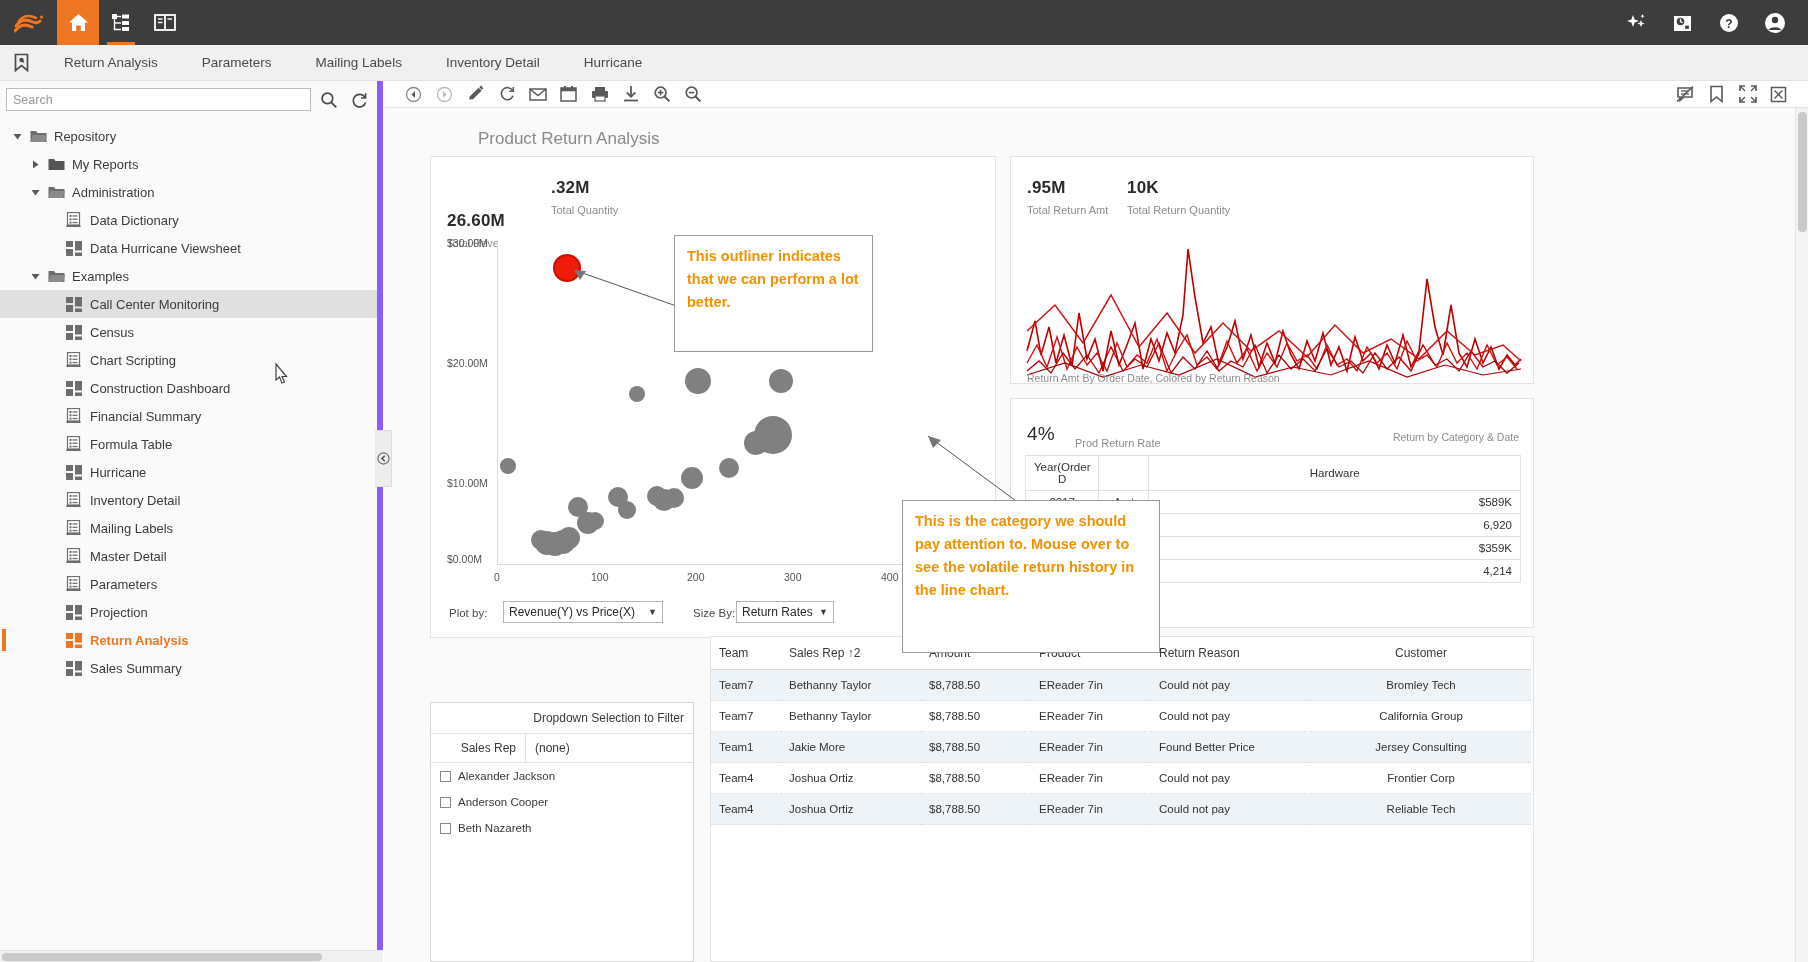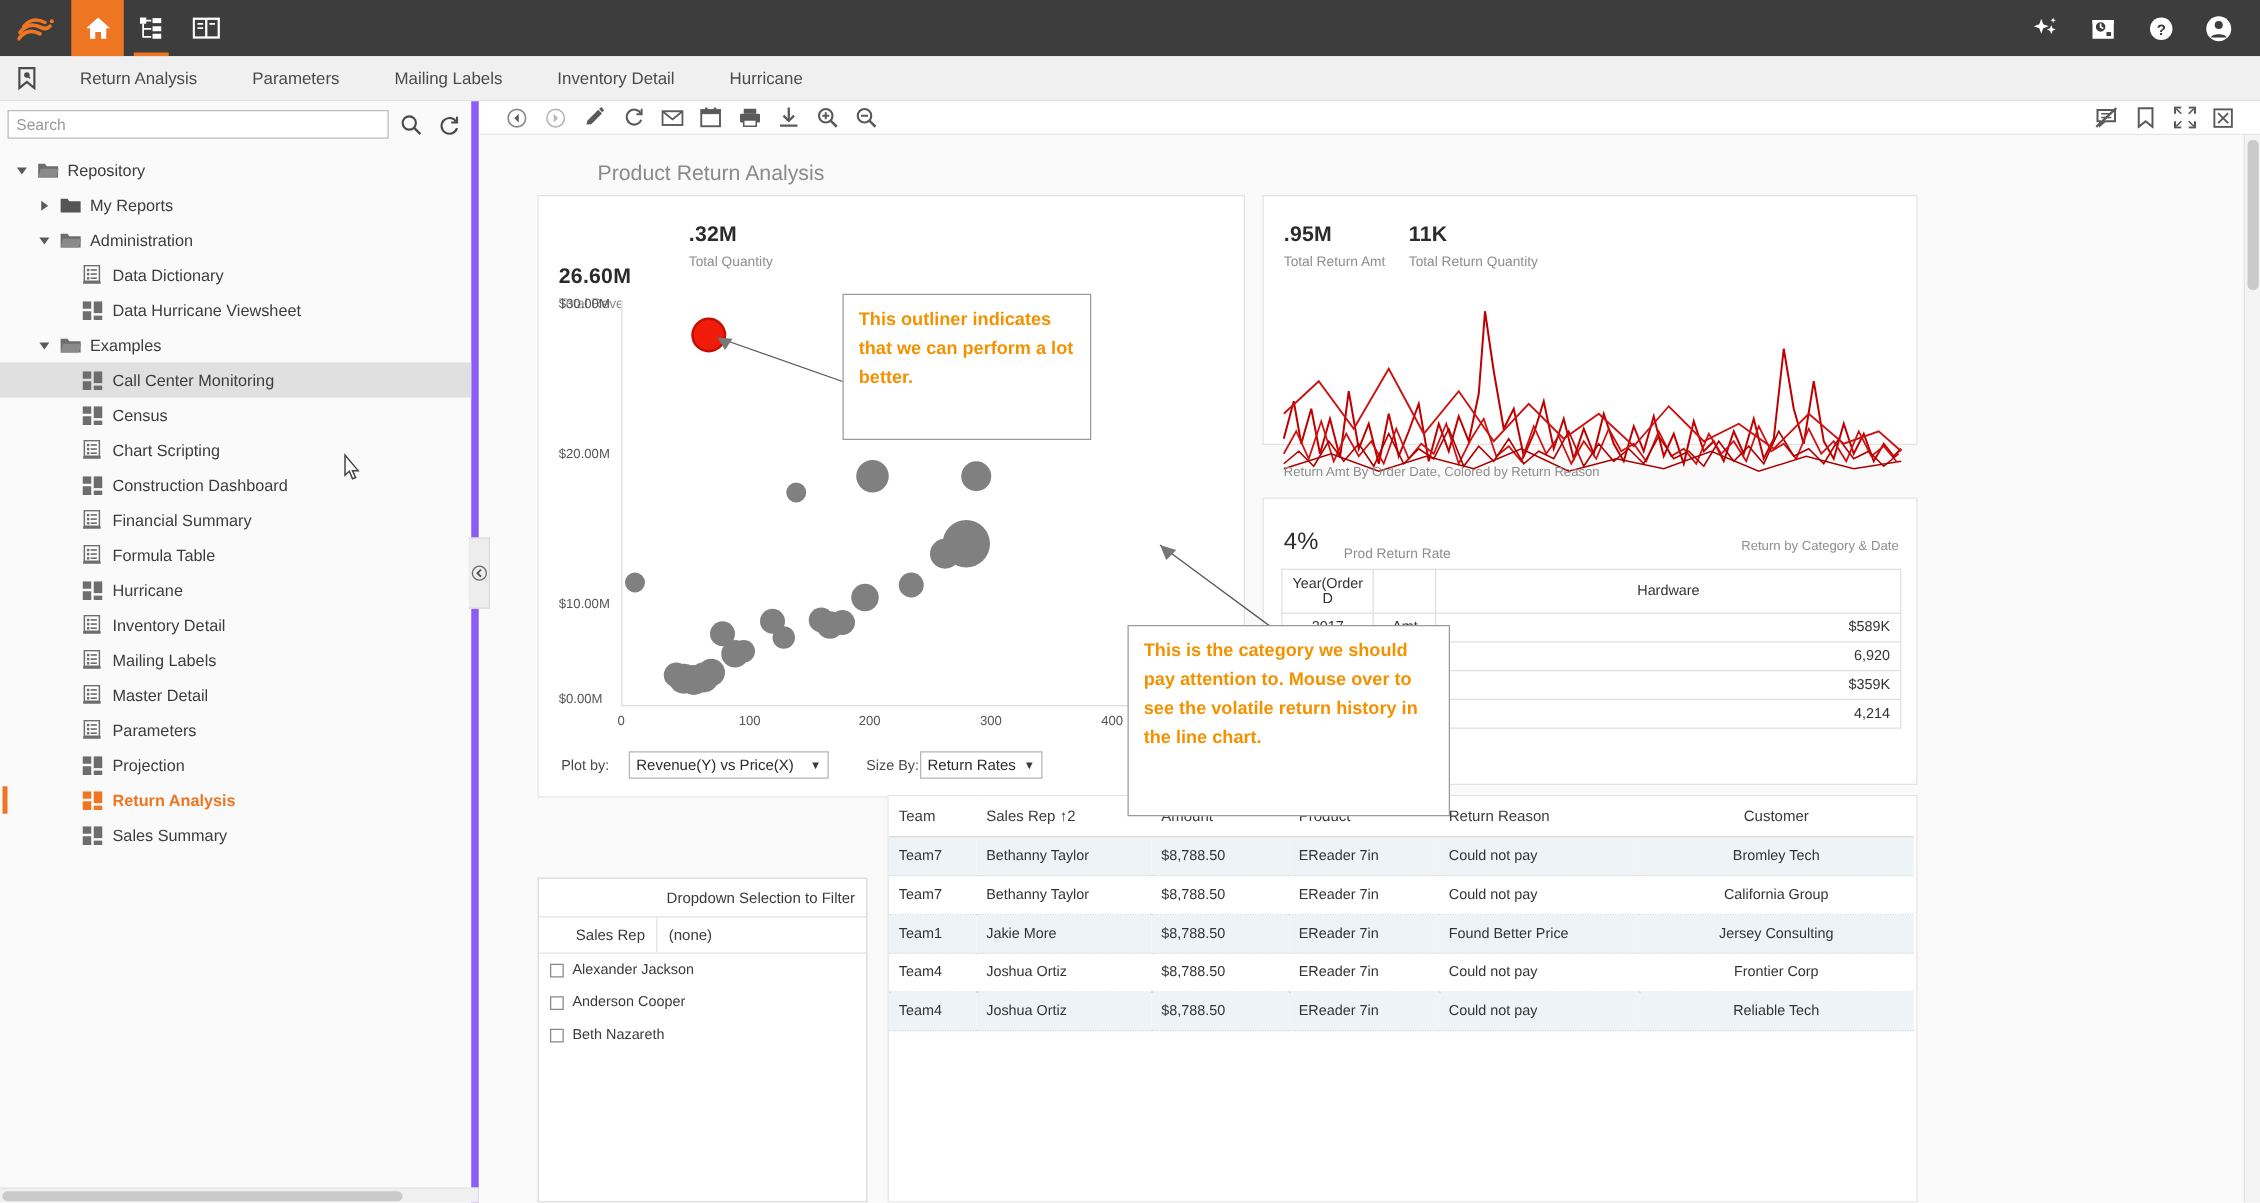--- a/index.html
+++ b/index.html
@@ -757,27 +757,27 @@
       <span>Revenue(Y) vs Price(X)</span>
       <span class="caret-dn">▼</span>
     </div>
     <div class="ctrl-label" style="left:262px; top:450px;">Size By:</div>
     <div class="sel" style="left:305px; top:444px; width:98px;">
       <span>Return Rates</span>
       <span class="caret-dn">▼</span>
     </div>
   </div>
 
-  <div class="card" style="left:626px; top:48px; width:524px; height:200px;">
+  <div class="card" style="left:626px; top:48px; width:524px; height:228px;">
     <div style="position:absolute;left:16px;top:21px;">
       <div class="kpi-val">.95M</div>
       <div class="kpi-lbl">Total Return Amt</div>
     </div>
     <div style="position:absolute;left:116px;top:21px;">
-      <div class="kpi-val">11K</div>
+      <div class="kpi-val">10K</div>
       <div class="kpi-lbl">Total Return Quantity</div>
     </div>
 
     <svg style="position:absolute; left:14px; top:78px;" width="498" height="148" viewBox="0 0 498 148">
       <polyline points="2,116 10,86 16,120 24,92 31,128 39,100 47,131 54,78 62,124 70,104 78,136 86,96 94,130 102,110 110,88 118,134 126,104 134,126 142,98 150,118 158,80 163,14 170,62 178,108 186,92 194,130 202,112 210,86 218,124 226,100 234,132 242,108 250,128 258,96 266,120 274,134 282,106 290,126 298,98 306,130 314,112 322,136 330,102 338,126 346,118 354,134 362,110 370,128 378,100 386,132 394,116 402,44 410,92 418,120 426,70 434,118 442,132 450,104 458,128 466,112 474,134 482,120 490,130 496,124" fill="none" stroke="#c00000" stroke-width="1.6"></polyline>
       <polyline points="2,128 12,110 22,132 32,102 42,134 52,112 62,130 72,118 82,136 92,108 102,132 112,120 122,128 132,104 142,136 152,116 162,100 172,130 182,122 192,134 202,106 212,128 222,114 232,136 242,118 252,132 262,108 272,126 282,120 292,134 302,110 312,130 322,124 332,136 342,112 352,128 362,118 372,134 382,106 392,126 402,120 412,132 422,108 432,128 442,118 452,134 462,110 472,130 482,122 492,134" fill="none" stroke="#d01010" stroke-width="1.4"></polyline>
       <polyline points="2,136 14,126 26,138 38,118 50,134 62,120 74,138 86,112 98,136 110,124 122,132 134,108 146,138 158,122 170,134 182,116 194,136 206,126 218,132 230,110 242,138 254,120 266,134 278,124 290,136 302,114 314,132 326,126 338,138 350,118 362,134 374,122 386,136 398,110 410,130 422,124 434,136 446,116 458,132 470,126 482,138 494,128" fill="none" stroke="#b00000" stroke-width="1.3"></polyline>
       <polyline points="2,96 30,70 58,108 86,60 114,112 142,78 170,118 198,88 226,116 254,96 282,122 310,90 338,118 366,104 394,124 422,96 450,120 478,110 496,126" fill="none" stroke="#cc1111" stroke-width="1.5"></polyline>
       <polyline points="2,140 40,128 78,142 116,130 154,140 192,124 230,142 268,132 306,140 344,126 382,142 420,130 458,140 496,134" fill="none" stroke="#a80000" stroke-width="1.2"></polyline>
     </svg>

